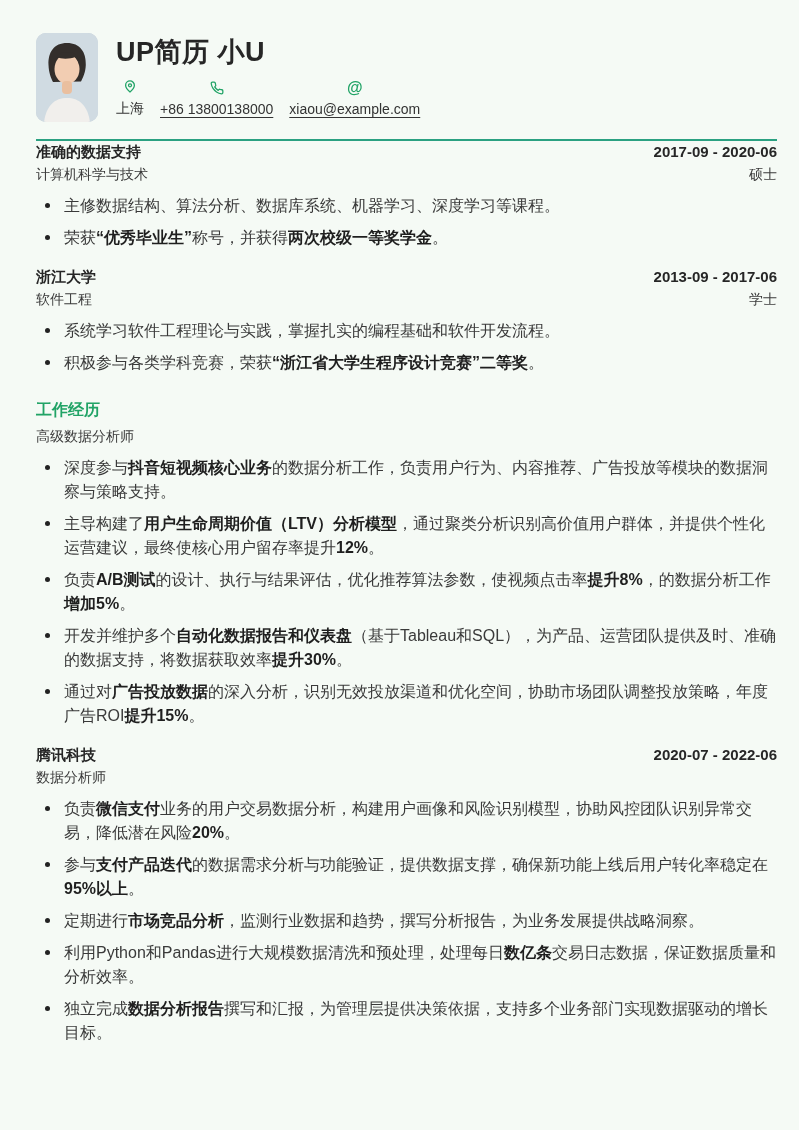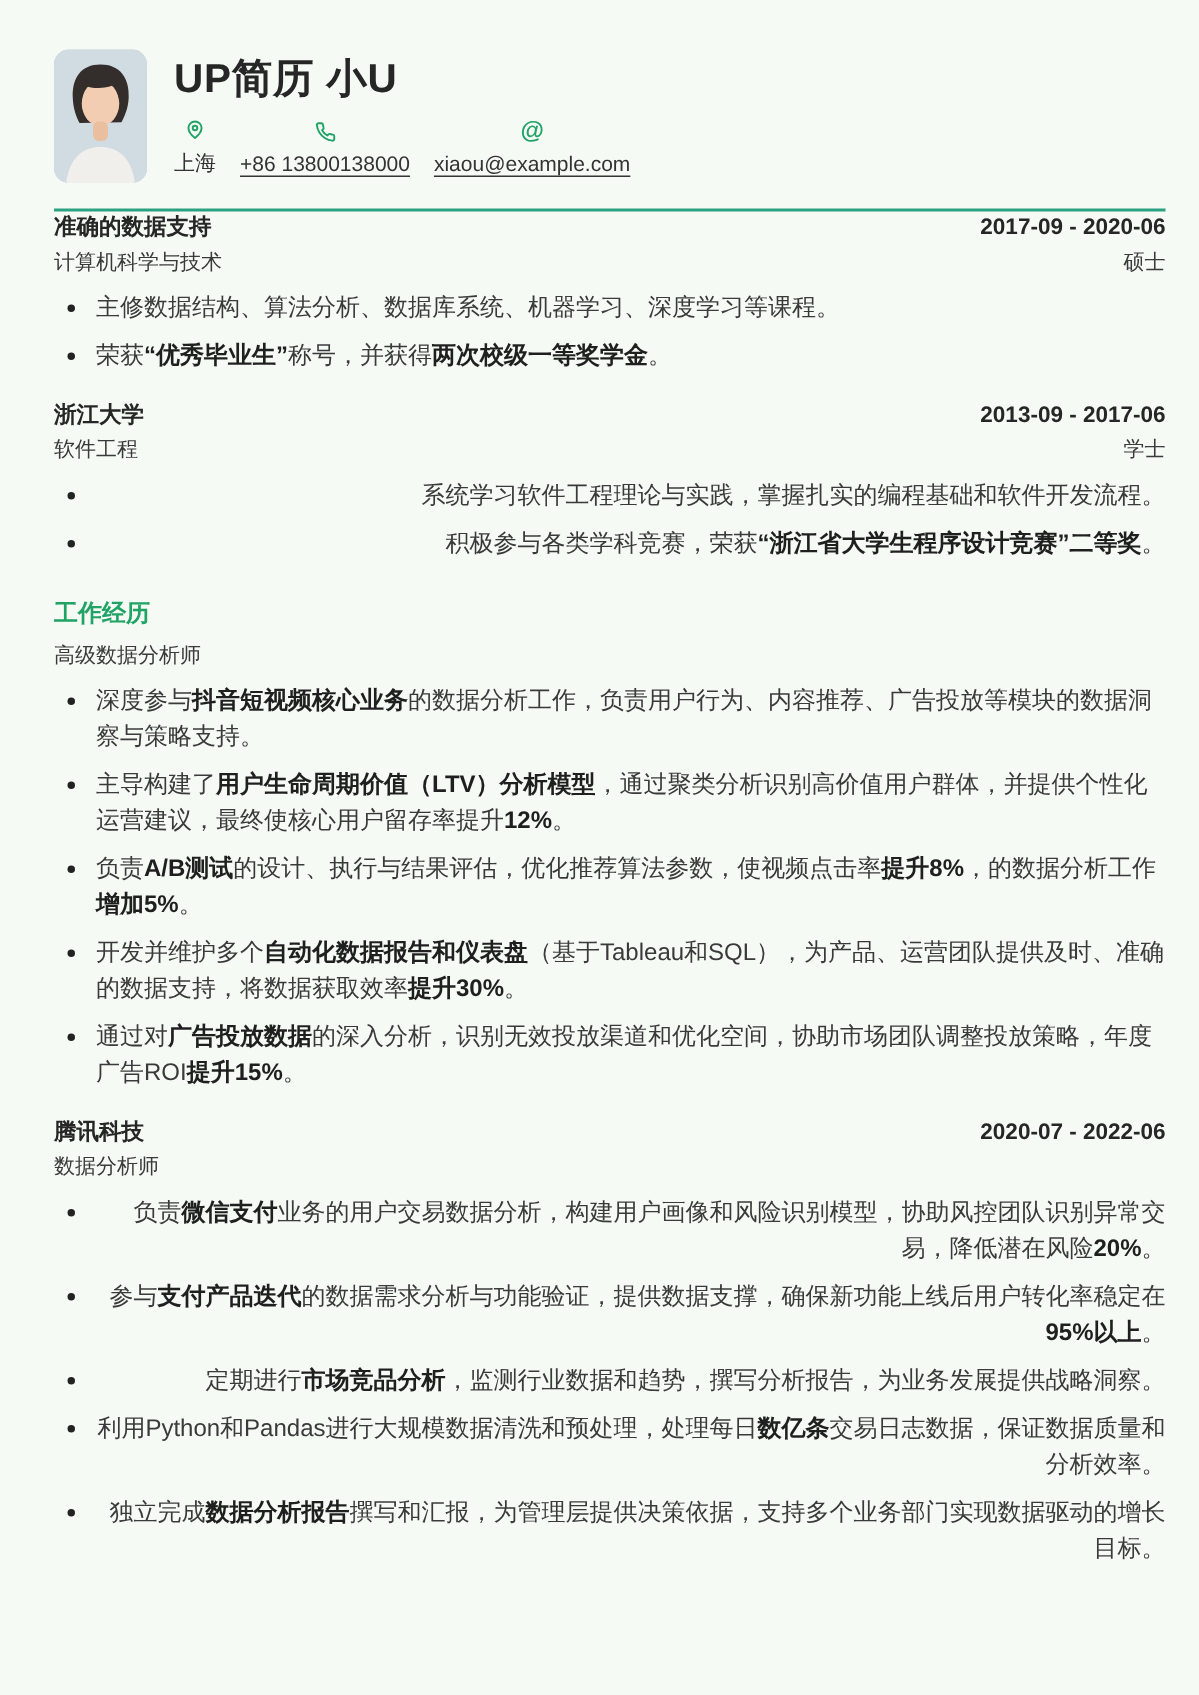--- a/index.html
+++ b/index.html
@@ -30,21 +30,21 @@
   .c-item{display:inline-flex;align-items:center;gap:6px;flex-direction:column;}
   .c-item .icon{display:inline-flex;color:var(--accent);}
   .c-link{text-decoration:underline;text-underline-offset:3px;color:#333;cursor:pointer;}
   .at-glyph{font-size:16px;font-weight:bold;color:var(--accent);line-height:14px;}
 
   .divider{border:none;height:2px;background:var(--divider);margin:17px 0 0;}
 
   
   .section-title{color:var(--accent);font-size:16px;font-weight:bold;line-height:22px;margin:16px 0 4px;}
   .section:not(:first-child) .section-title{margin-top:24px;}
-  .entry + .entry{margin-top:16px;text-align:right;}
+  .entry + .entry{margin-top:16px;}
   .entry-head{display:flex;justify-content:space-between;align-items:baseline;line-height:22px;}
   .entry-title{font-size:15px;font-weight:bold;color:var(--title);}
   .entry-date{font-size:15px;font-weight:bold;color:var(--title);white-space:nowrap;}
   .entry-sub{display:flex;justify-content:space-between;font-size:14px;line-height:22px;color:var(--text);}
   ul.bullets{list-style:none;margin:9px 0 0;padding:0;}
   ul.bullets li{position:relative;padding-left:28px;font-size:16px;line-height:24px;margin-bottom:8px;}
   ul.bullets li::before{content:"";position:absolute;left:9px;top:9px;width:5px;height:5px;border-radius:50%;background:#222;}
   ul.bullets b{color:var(--strong);}
 </style>
 </head>

